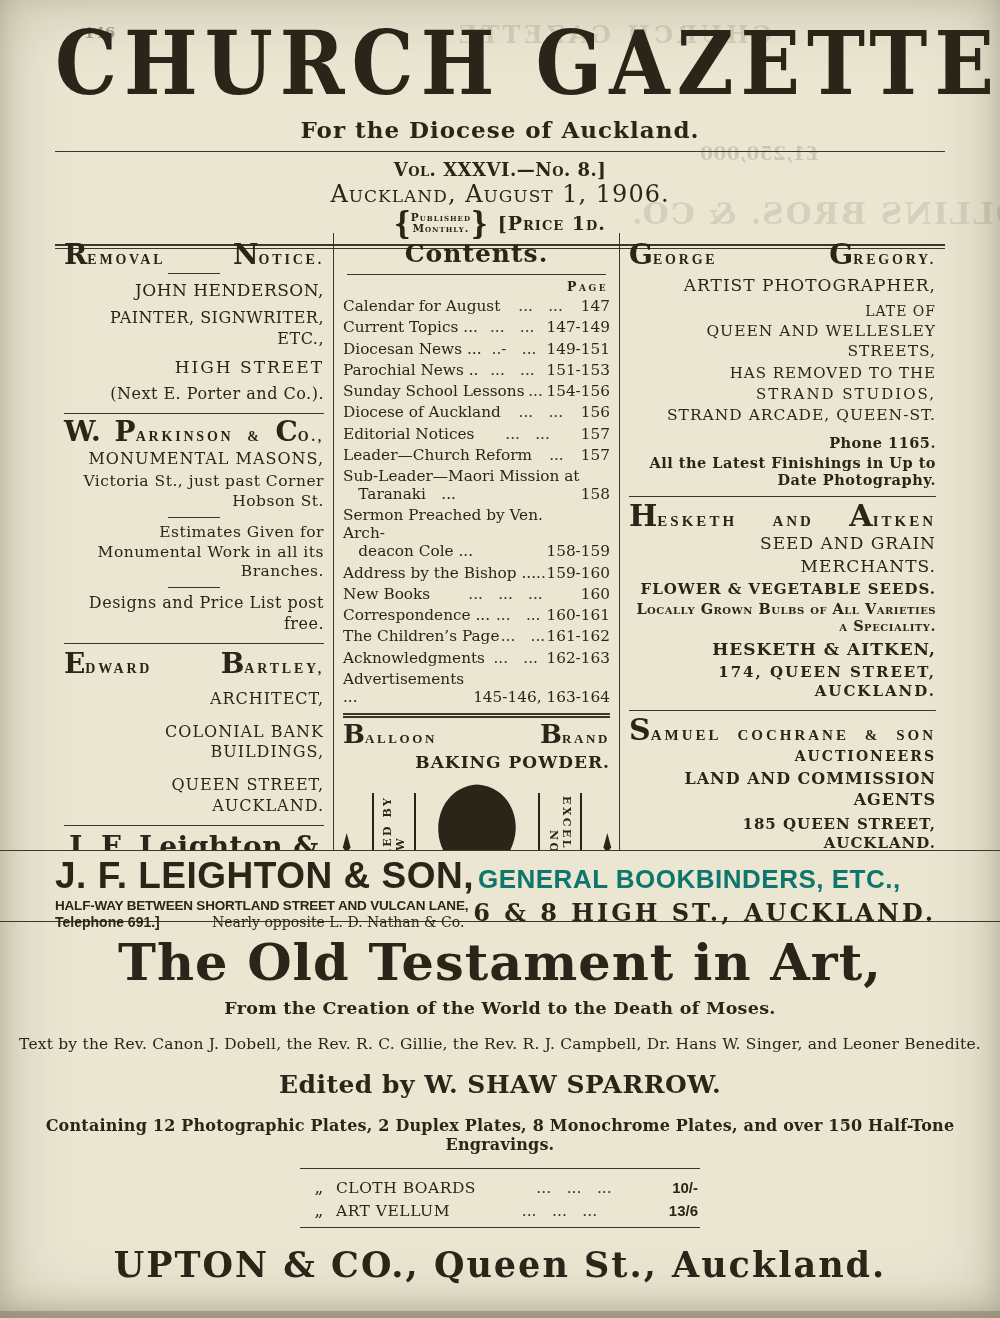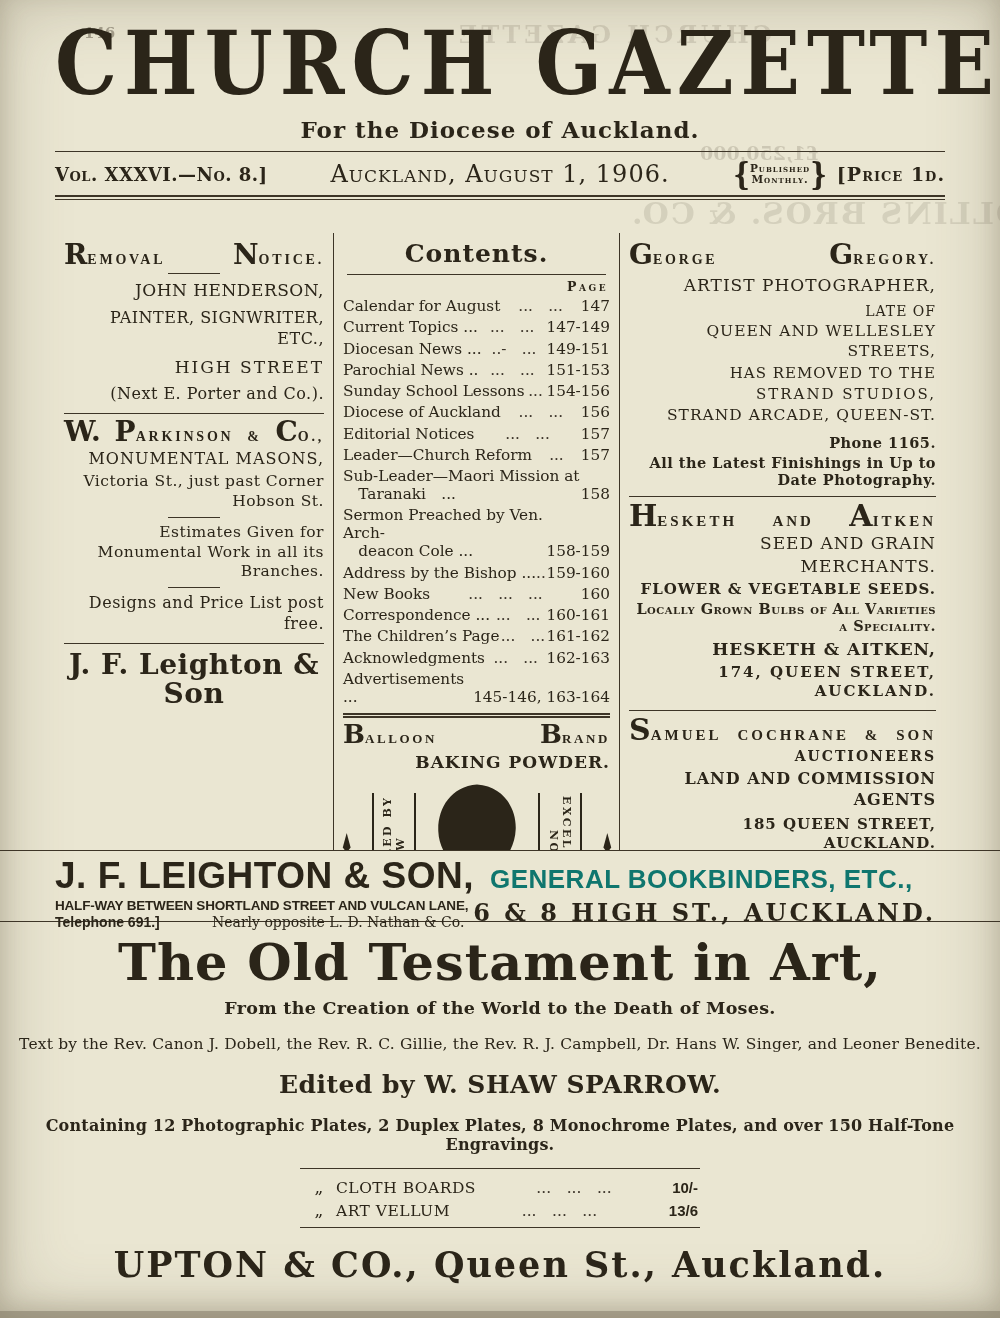--- a/index.html
+++ b/index.html
@@ -21,21 +21,21 @@
   .bleed-amount{left:700px;top:142px;font-size:19px;transform:scaleX(-1);color:rgba(70,60,45,.18);}
   .bleed-collins{left:630px;top:196px;font-size:30px;letter-spacing:2px;transform:scaleX(-1);color:rgba(70,60,45,.13);}
 
   
   .masthead{position:absolute;left:0;top:0;width:1000px;height:233px;padding:20px 55px 0;}
   .mast-title{text-align:center;font-size:78px;font-weight:bold;letter-spacing:7px;line-height:1;
               transform:scaleY(1.12);transform-origin:top center;white-space:nowrap;}
   .mast-sub{text-align:center;font-size:23px;font-weight:bold;letter-spacing:1px;margin-top:18px;}
   .rule1{border-top:1.5px solid var(--rule);margin-top:8px;}
   .rule2{height:5px;border-top:2px solid var(--rule);border-bottom:1px solid var(--rule);}
-  .volrow{display:flex;align-items:center;margin:7px 0 6px;}
+  .volrow{display:flex;align-items:center;margin:7px 0 6px;flex-direction:column;}
   .vol{flex:1;font-size:18px;font-variant:small-caps;font-weight:bold;letter-spacing:.5px;}
   .dateline{font-size:24px;font-variant:small-caps;letter-spacing:1px;}
   .mast-right{flex:1;display:flex;align-items:center;justify-content:flex-end;gap:10px;}
   .pubbox{display:flex;align-items:center;}
   .pub-brace{font-size:26px;font-weight:bold;transform:scaleY(1.2);}
   .pub-lines{display:flex;flex-direction:column;line-height:1.05;font-size:10.5px;font-weight:bold;font-variant:small-caps;letter-spacing:1px;text-align:center;}
   .price{font-size:19px;font-variant:small-caps;font-weight:bold;letter-spacing:1px;}
 
   
   .columns{position:absolute;left:55px;top:233px;width:890px;height:617px;display:grid;
@@ -82,21 +82,21 @@
   .vtext.up{transform:rotate(180deg);}
   .orn{flex:0 0 auto;}
   .orn.flip{transform:scaleX(-1);}
   .balloon-svg{flex:0 0 auto;}
   svg .inkfill{fill:var(--ink);}
 
   
   .banner{position:absolute;left:0;top:850px;width:1000px;height:72px;padding:4px 55px 0;
           border-top:1px solid var(--rule);border-bottom:1px solid var(--rule);
           font-family:"Liberation Sans","DejaVu Sans",sans-serif;}
-  .banner-row1{display:flex;align-items:baseline;gap:16px;white-space:nowrap;}
+  .banner-row1{display:flex;align-items:baseline;gap:4px;white-space:nowrap;}
   .banner-name{font-size:37px;font-weight:bold;letter-spacing:.5px;}
   .banner-tag{font-size:26px;font-weight:bold;letter-spacing:.5px;color:#0f766e;}
   .banner-row2{display:flex;align-items:flex-start;margin-top:1px;}
   .banner-left{width:46%;}
   .banner-sub1{font-size:13.5px;font-weight:bold;letter-spacing:-.2px;white-space:nowrap;}
   .banner-sub2{display:flex;justify-content:space-between;font-size:14px;margin-top:1px;}
   .banner-tel{font-weight:bold;}
   .banner-near{font-family:"DejaVu Serif",serif;}
   .banner-addr{flex:1;text-align:center;font-family:"DejaVu Serif",serif;font-size:24px;font-weight:bold;letter-spacing:3px;white-space:nowrap;}
 
@@ -167,20 +167,29 @@
             <span class="seg"><span class="bigcap">P</span><span class="segrest">ARKINSON</span></span>
             <span class="seg"><span class="segrest">&amp;</span></span>
             <span class="seg"><span class="bigcap">C</span><span class="segrest">O.,</span></span>
           </div>
         <div class="ln t16 mt4 ls1">MONUMENTAL MASONS,</div>
         <div class="ln t155 mt2">Victoria St., just past Corner Hobson St.</div>
         <div class="shortrule"></div>
         <div class="ln t155">Estimates Given for Monumental Work in all its Branches.</div>
         <div class="shortrule"></div>
         <div class="ln t16">Designs and Price List post free.</div>
+      </div>
+      <div class="sect">
+        <div class="bigcaps mt2">
+            <span class="seg"><span class="bigcap">E</span><span class="segrest">DWARD</span></span>
+            <span class="seg"><span class="bigcap">B</span><span class="segrest">ARTLEY,</span></span>
+          </div>
+        <div class="ln t16 mt12 ls1">ARCHITECT,</div>
+        <div class="ln t16 mt12 ls1">COLONIAL BANK BUILDINGS,</div>
+        <div class="ln t16 mt12 ls1">QUEEN STREET, AUCKLAND.</div>
       </div>
       <div class="sect">
         <div class="leighton-title">J. F. Leighton &amp; Son</div>
 
       </div>
     </div>
 
     <div class="col col-mid">
       <div class="toc-title">Contents.</div>
       <div class="toc-rule"></div>

